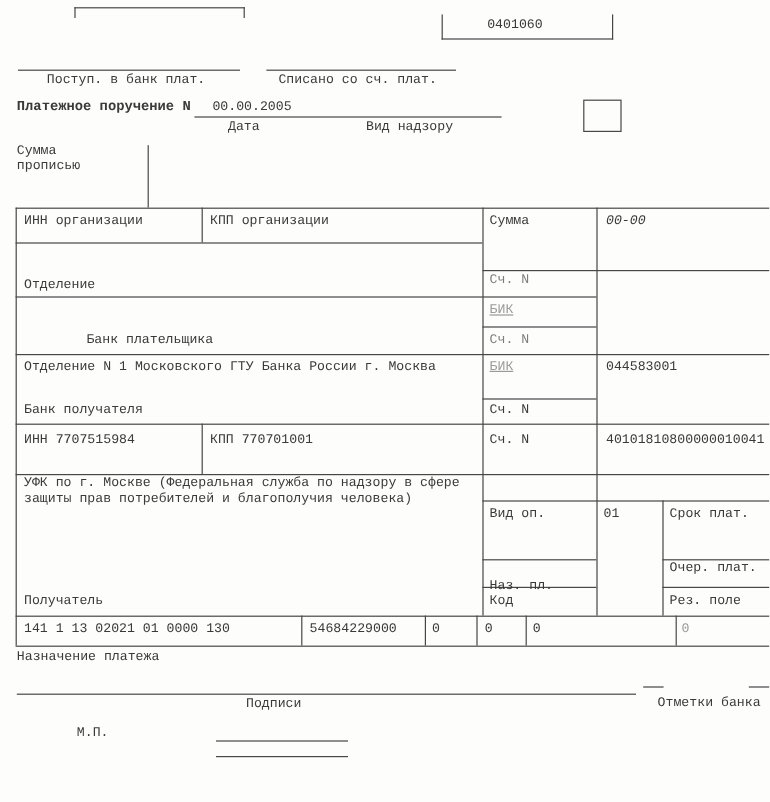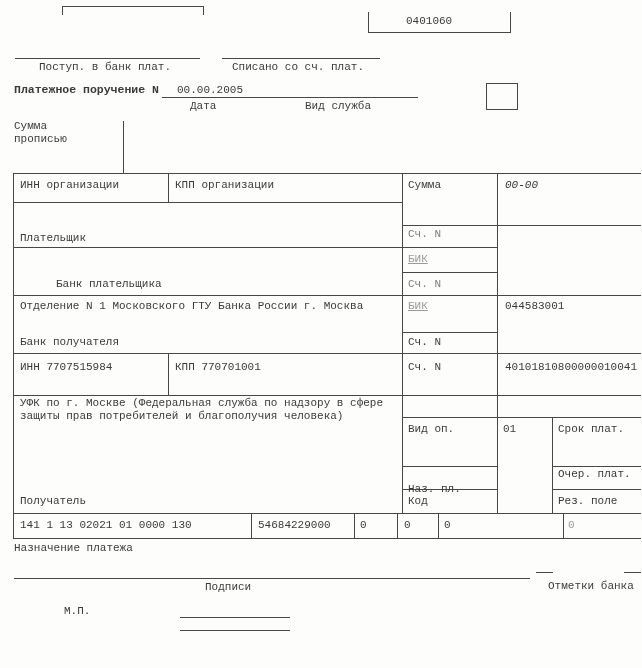--- a/index.html
+++ b/index.html
@@ -29,21 +29,21 @@
 
   <div class="hl" style="left:15px;top:58px;width:185px;"></div>
   <div class="t" style="left:22px;top:62px;margin-left:17px;">Поступ. в банк плат.</div>
   <div class="hl" style="left:222px;top:58px;width:158px;"></div>
   <div class="t" style="left:232px;top:62px;">Списано со сч. плат.</div>
 
   <div class="t b" style="left:14px;top:84px;">Платежное поручение N</div>
   <div class="hl" style="left:162px;top:97px;width:256px;"></div>
   <div class="t" style="left:177px;top:85px;">00.00.2005</div>
   <div class="t" style="left:190px;top:101px;">Дата</div>
-  <div class="t" style="left:305px;top:101px;">Вид служба</div>
+  <div class="t" style="left:305px;top:101px;">Вид надзору</div>
   <div class="boxed" style="left:486px;top:83px;width:30px;height:25px;"></div>
 
   <div class="t" style="left:14px;top:121px;">Сумма</div>
   <div class="t" style="left:14px;top:134px;">прописью</div>
   <div class="vl" style="left:123px;top:121px;height:52px;"></div>
 
   <div class="hl" style="left:13px;top:173px;width:628px;"></div>
   <div class="hl" style="left:13px;top:202px;width:389px;"></div>
   <div class="hl" style="left:402px;top:225px;width:239px;"></div>
   <div class="hl" style="left:13px;top:247px;width:484px;"></div>
@@ -70,26 +70,26 @@
   <div class="vl" style="left:354px;top:513px;height:25px;"></div>
   <div class="vl" style="left:397px;top:513px;height:25px;"></div>
   <div class="vl" style="left:438px;top:513px;height:25px;"></div>
   <div class="vl" style="left:563px;top:513px;height:25px;"></div>
 
   <div class="t" style="left:20px;top:180px;">ИНН организации</div>
   <div class="t" style="left:175px;top:180px;">КПП организации</div>
   <div class="t" style="left:408px;top:180px;">Сумма</div>
   <div class="t" style="left:505px;top:180px;font-style:italic;">00-00</div>
 
-  <div class="t" style="left:20px;top:233px;">Плательщик</div>
+  <div class="t" style="left:20px;top:233px;">Отделение</div>
   <div class="t dim" style="left:408px;top:229px;">Сч. N</div>
 
   <div class="t faint" style="left:408px;top:254px;text-decoration:underline;">БИК</div>
   <div class="t dim" style="left:408px;top:279px;">Сч. N</div>
-  <div class="t" style="left:20px;top:279px;padding-left:36px;">Банк плательщика</div>
+  <div class="t" style="left:36px;top:279px;padding-left:36px;">Банк плательщика</div>
 
   <div class="t" style="left:20px;top:301px;">Отделение N 1 Московского ГТУ Банка России г. Москва</div>
   <div class="t faint" style="left:408px;top:301px;text-decoration:underline;">БИК</div>
   <div class="t" style="left:505px;top:301px;">044583001</div>
   <div class="t" style="left:20px;top:337px;">Банк получателя</div>
   <div class="t" style="left:408px;top:337px;">Сч. N</div>
 
   <div class="t" style="left:20px;top:362px;">ИНН 7707515984</div>
   <div class="t" style="left:175px;top:362px;">КПП 770701001</div>
   <div class="t" style="left:408px;top:362px;">Сч. N</div>

